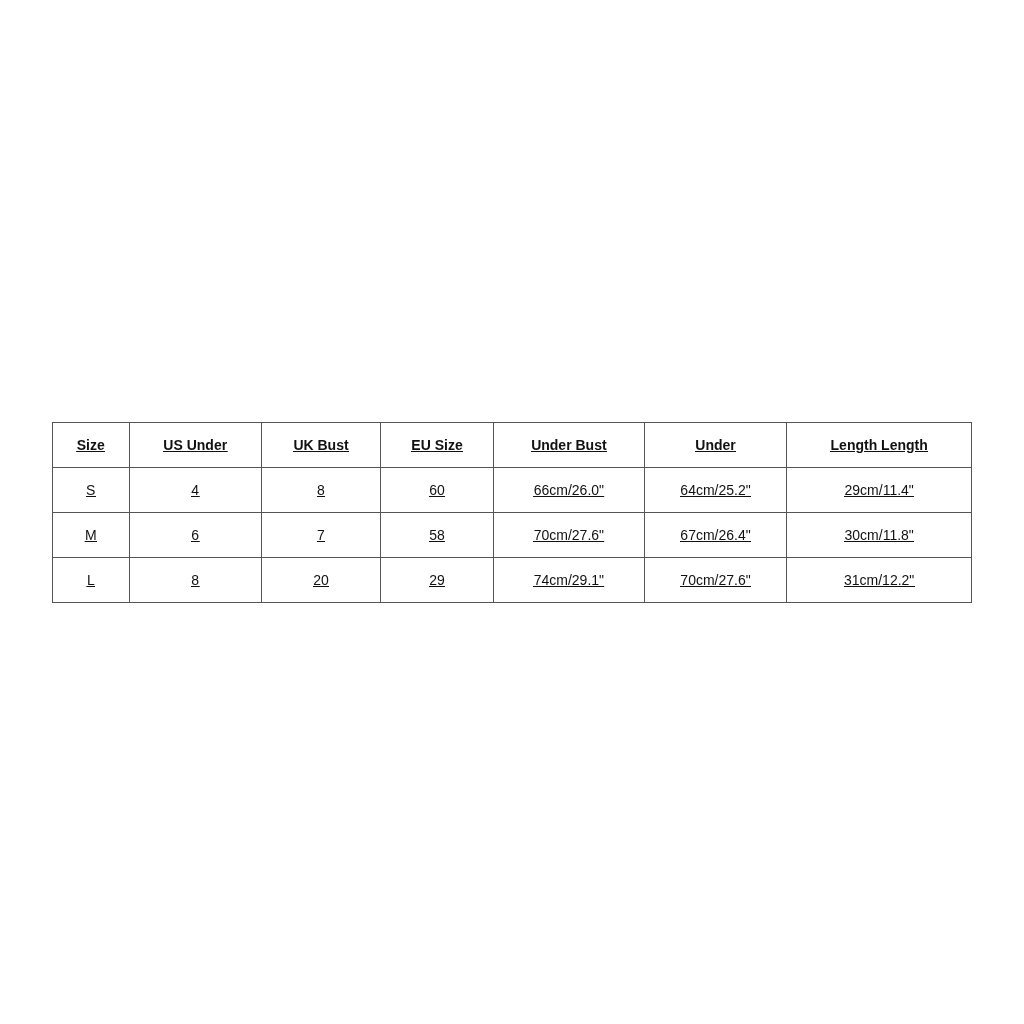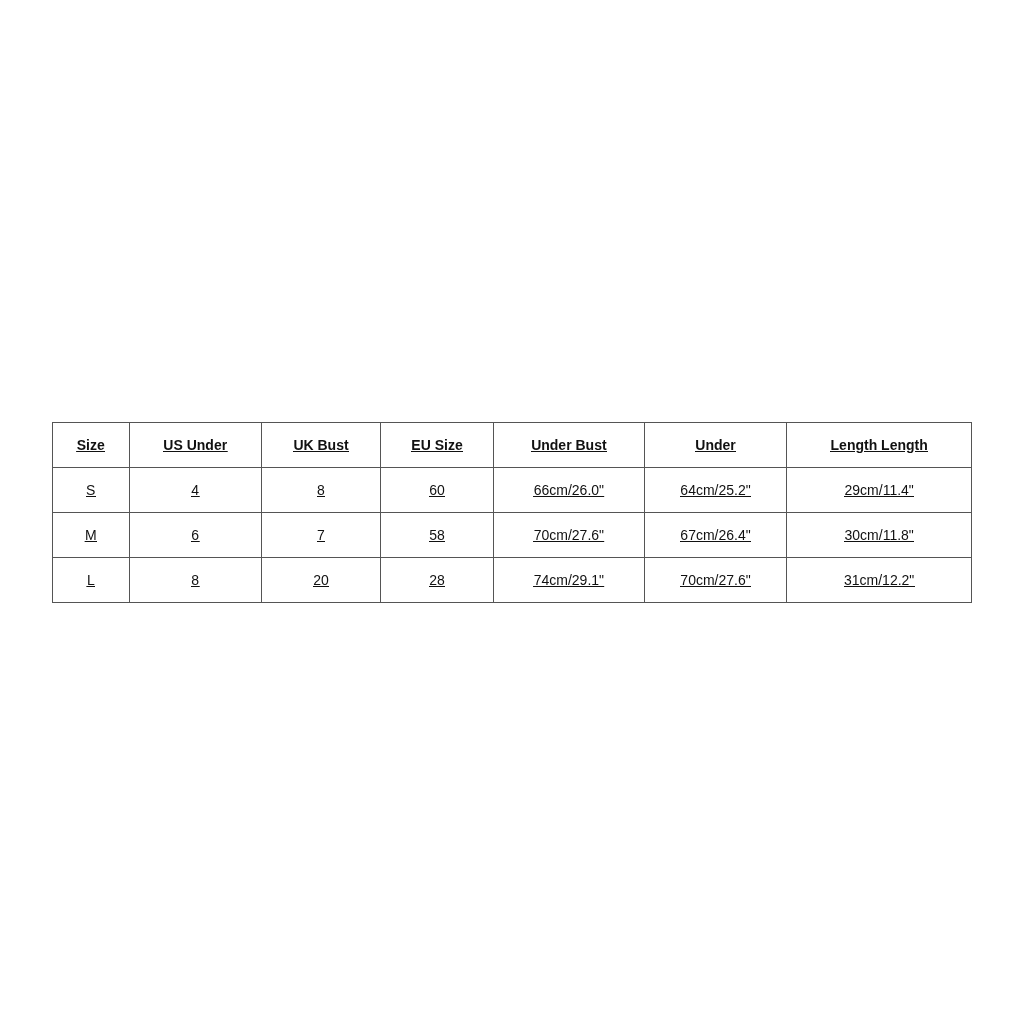--- a/index.html
+++ b/index.html
@@ -83,20 +83,20 @@
         <td>7</td>
         <td>58</td>
         <td>70cm/27.6"</td>
         <td>67cm/26.4"</td>
         <td>30cm/11.8"</td>
       </tr>
       <tr>
         <td>L</td>
         <td>8</td>
         <td>20</td>
-        <td>28</td>
+        <td>29</td>
         <td>74cm/29.1"</td>
         <td>70cm/27.6"</td>
         <td>31cm/12.2"</td>
       </tr>
     </tbody>
   </table>
 </div>
 
 </body></html>

